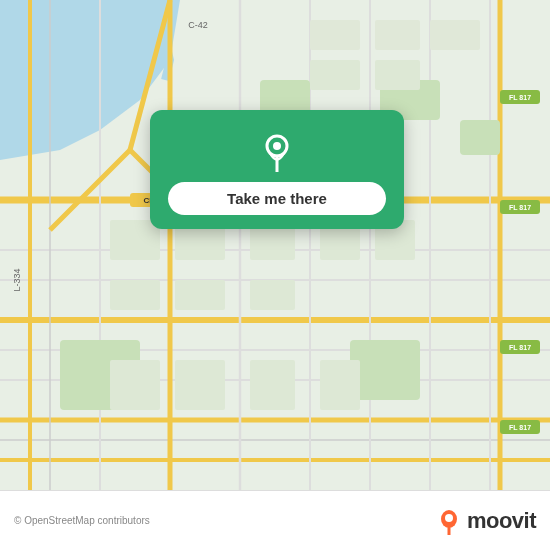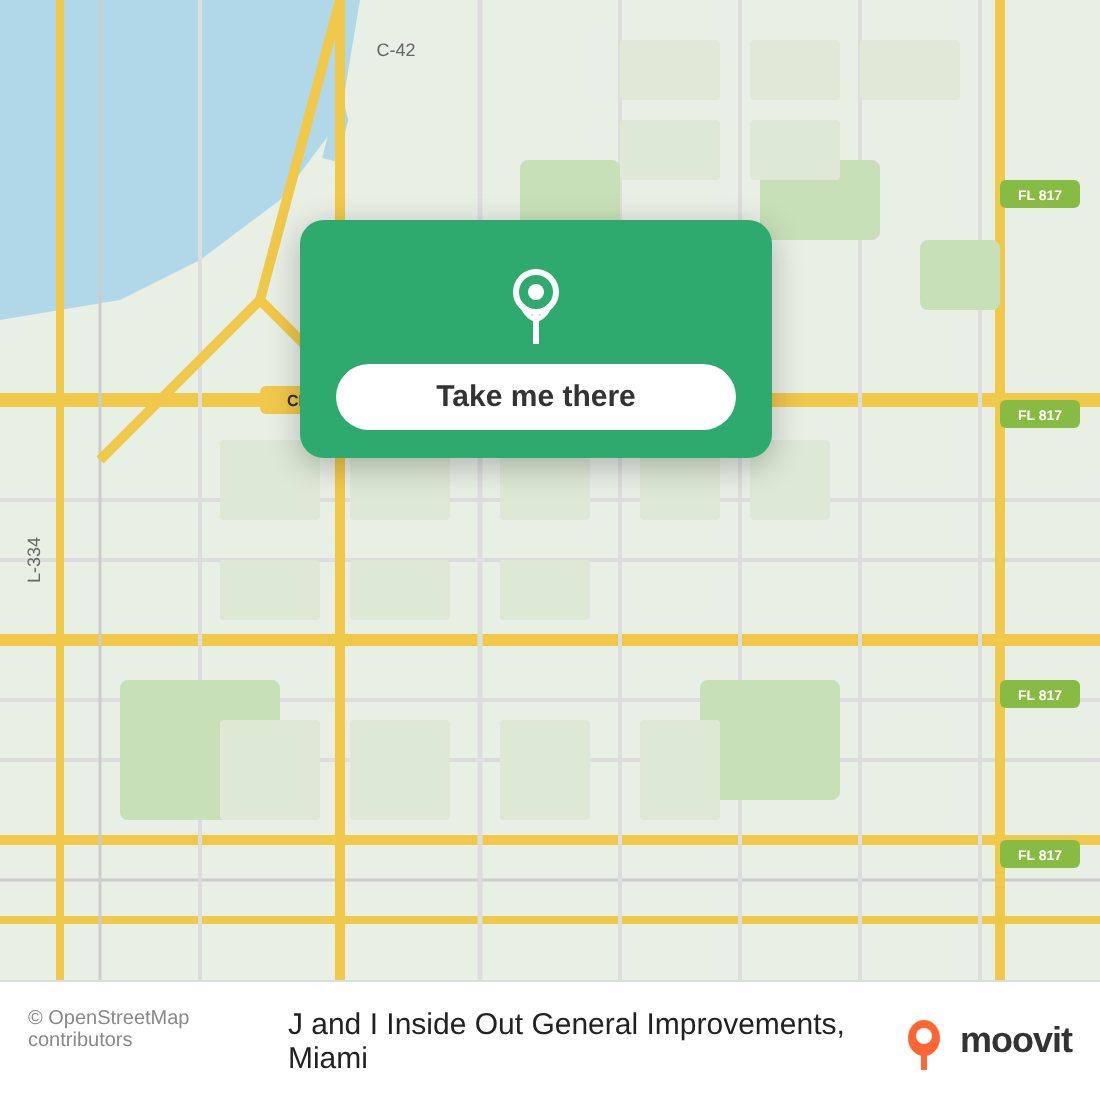--- a/index.html
+++ b/index.html
@@ -26,21 +26,21 @@
       height: 100%;
       position: absolute;
       top: 0; left: 0;
     }
 
     
     #popup-card {
       position: absolute;
       top: 110px;
       left: 150px;
-      width: 236px;
+      width: 254px;
       background: #2eaa6e;
       border-radius: 12px;
       display: flex;
       flex-direction: column;
       align-items: center;
       padding: 18px 18px 14px 18px;
       box-shadow: 0 4px 16px rgba(0,0,0,0.25);
       z-index: 10;
     }
 
@@ -96,21 +96,21 @@
       align-items: center;
       gap: 4px;
     }
 
     #moovit-pin {
       width: 28px;
       height: 28px;
     }
 
     #moovit-text {
-      font-size: 18px;
+      font-size: 22px;
       font-weight: 700;
       color: #333;
       letter-spacing: -0.5px;
     }
   </style>
 </head>
 <body>
 
 <div id="map-container">
   <svg id="map-svg" viewBox="0 0 550 490" xmlns="http://www.w3.org/2000/svg">
@@ -200,21 +200,20 @@
       <path d="M22 28 L22 44" stroke="white" stroke-width="3" stroke-linecap="round"></path>
       <path d="M15 25 Q22 38 29 25" fill="none" stroke="white" stroke-width="2.5"></path>
     </svg>
     <button id="take-me-there-btn">Take me there</button>
   </div>
 </div>
 
 <div id="bottom-bar">
   <div id="bottom-left">
     <span id="osm-credit">© OpenStreetMap contributors</span>
-    <span id="location-label">J and I Inside Out General Improvements, Miami</span>
   </div>
   <div id="moovit-logo">
 
     <svg id="moovit-pin" viewBox="0 0 28 28">
       <ellipse cx="14" cy="12" rx="8" ry="9" fill="#ff6633"></ellipse>
       <circle cx="14" cy="11" r="4" fill="white"></circle>
       <path d="M14 21 L14 28" stroke="#ff6633" stroke-width="3" stroke-linecap="round"></path>
     </svg>
     <span id="moovit-text">moovit</span>
   </div>

